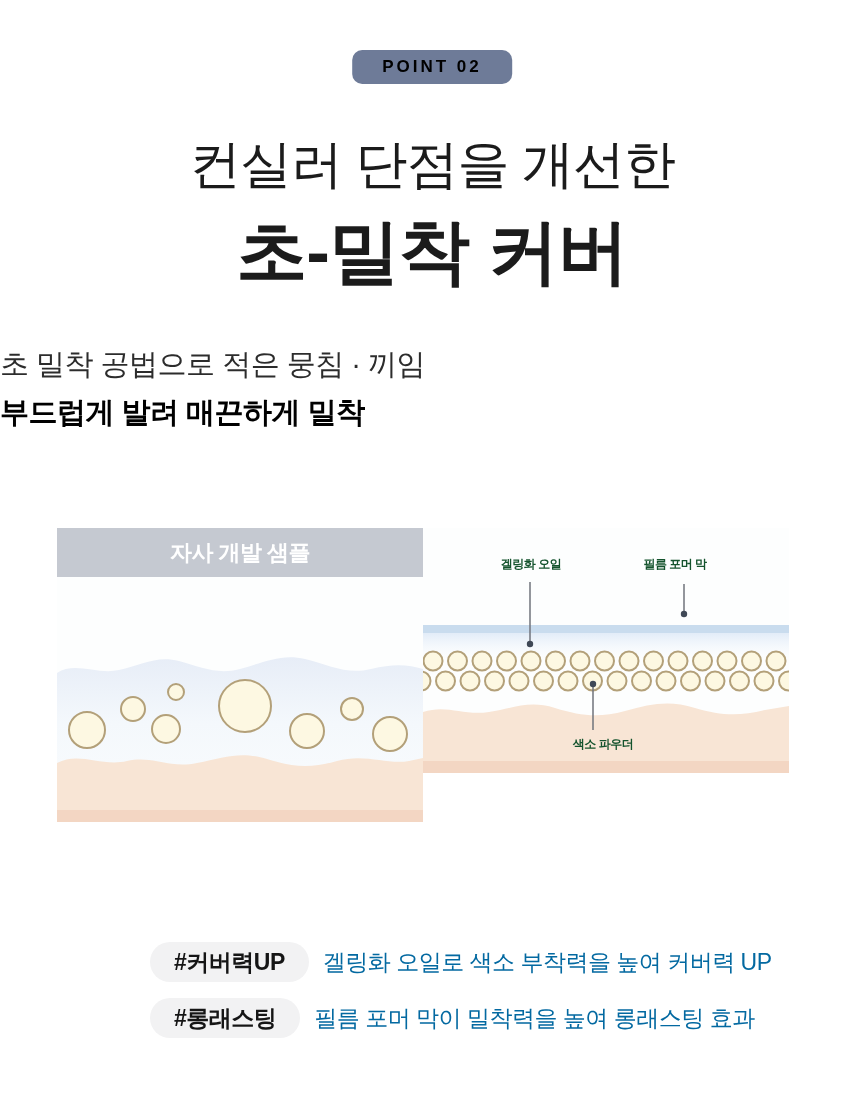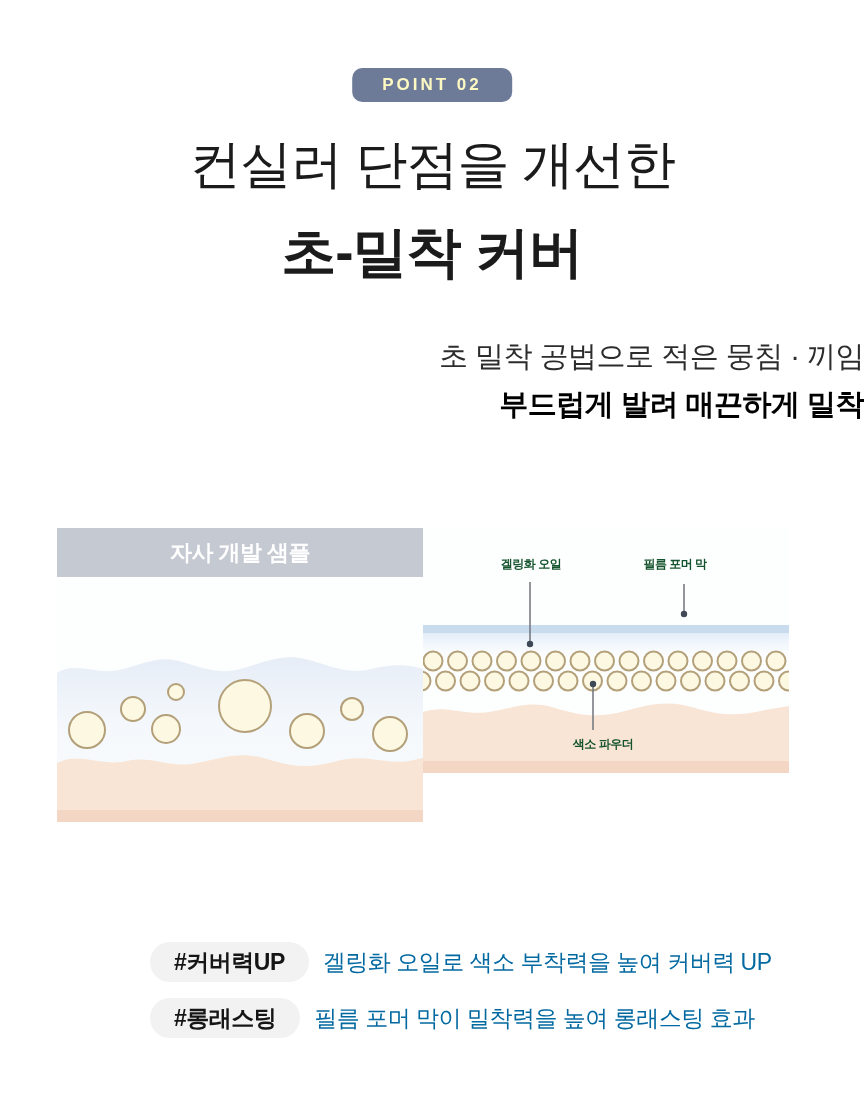--- a/index.html
+++ b/index.html
@@ -10,32 +10,32 @@
     --skin-deep:#f3d6c3;
     --pill-bg:#f2f2f3;
     --ink:#1b1b1b;
   }
   *{margin:0;padding:0;box-sizing:border-box;}
   html,body{background:#ffffff;}
   body{font-family:"Liberation Sans","DejaVu Sans",sans-serif;}
   .page{position:relative;width:864px;height:1095px;background:#ffffff;overflow:hidden;margin:0 auto;}
 
   .point-badge{
-    position:absolute;top:68px;left:50%;transform:translateX(-50%);
+    position:absolute;top:50px;left:50%;transform:translateX(-50%);
     height:34px;line-height:34px;padding:0 30px;border-radius:10px;
-    background:var(--badge-bg);color:#fef9c3;font-size:17px;font-weight:800;
+    background:var(--badge-bg);color:#000000;font-size:17px;font-weight:800;
     letter-spacing:3px;
   }
 
   .heading{position:absolute;top:120px;left:0;width:100%;text-align:center;color:var(--ink);letter-spacing:-1px;}
   .heading .h-line{display:block;line-height:88px;}
   .heading .h-line1{font-size:52px;font-weight:500;}
-  .heading .h-line2{font-size:55px;font-weight:800;}
+  .heading .h-line2{font-size:71px;font-weight:800;}
 
-  .subheading{position:absolute;top:332px;left:0;width:100%;text-align:right;color:#2c2c2c;}
+  .subheading{position:absolute;top:340px;left:0;width:100%;text-align:left;color:#2c2c2c;}
   .subheading .s-line{display:block;line-height:48px;font-size:29px;letter-spacing:-0.5px;}
   .subheading .s-line2{font-weight:800;color:#000000;}
 
   .panels{position:absolute;top:528px;left:57px;display:flex;gap:0;}
   .panel{width:366px;}
   .panel-header{
     height:49px;line-height:49px;background:var(--header-bg);
     color:#ffffff;font-size:22px;font-weight:800;text-align:center;letter-spacing:-0.5px;
   }
   .panel-body{position:relative;width:366px;height:245px;background:#fdfefe;}

